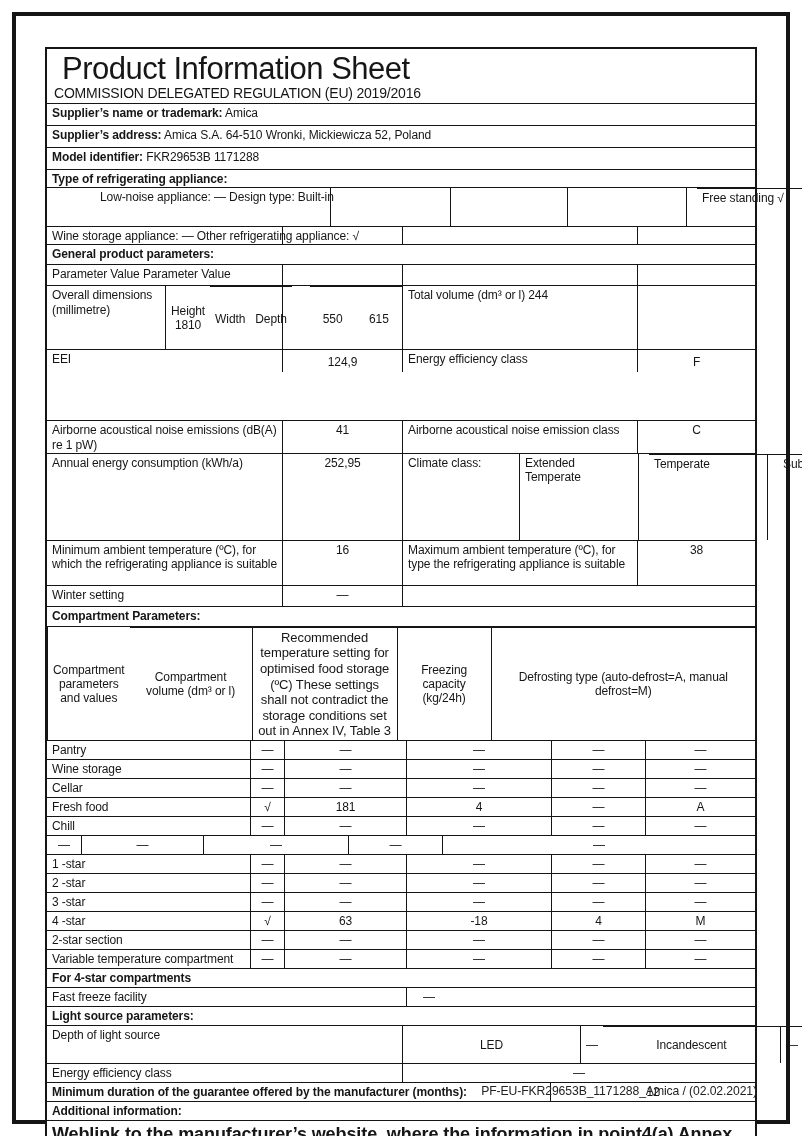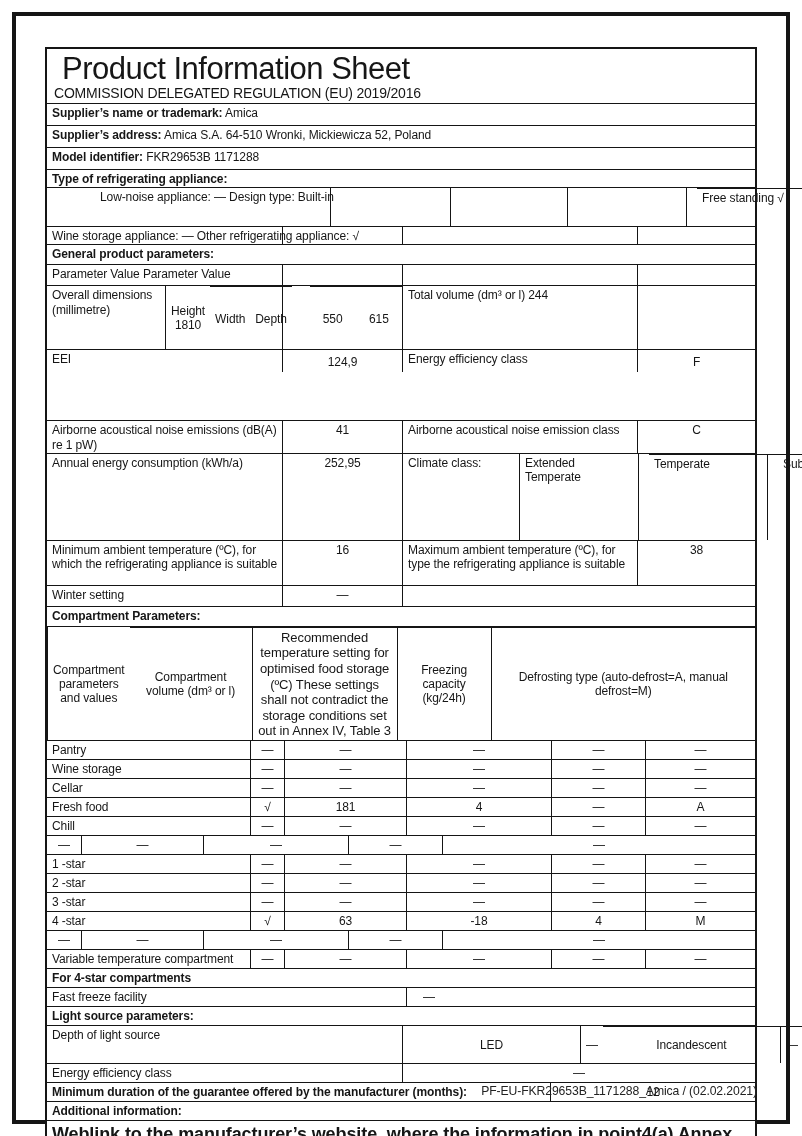--- a/index.html
+++ b/index.html
@@ -270,20 +270,21 @@
     </div>
     <div class="r h19">
       <div class="c w203">4 -star</div>
       <div class="c w34 ctr">√</div>
       <div class="c w122 ctr">63</div>
       <div class="c w145 ctr">-18</div>
       <div class="c w94 ctr">4</div>
       <div class="c fx ctr">M</div>
     </div>
     <div class="r h19">
+      <div class="c w203">2-star section</div>
       <div class="c w34 ctr">—</div>
       <div class="c w122 ctr">—</div>
       <div class="c w145 ctr">—</div>
       <div class="c w94 ctr">—</div>
       <div class="c fx ctr">—</div>
     </div>
     <div class="r h19">
       <div class="c w203">Variable temperature compartment</div>
       <div class="c w34 ctr">—</div>
       <div class="c w122 ctr">—</div>

